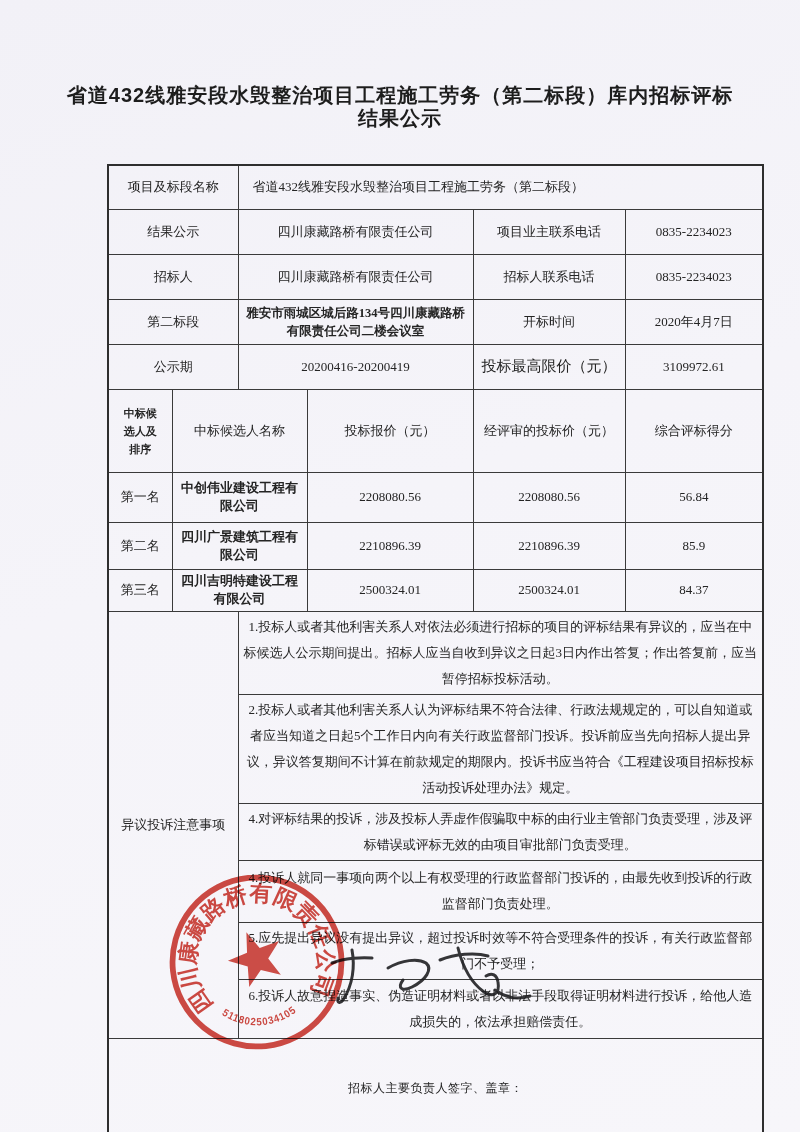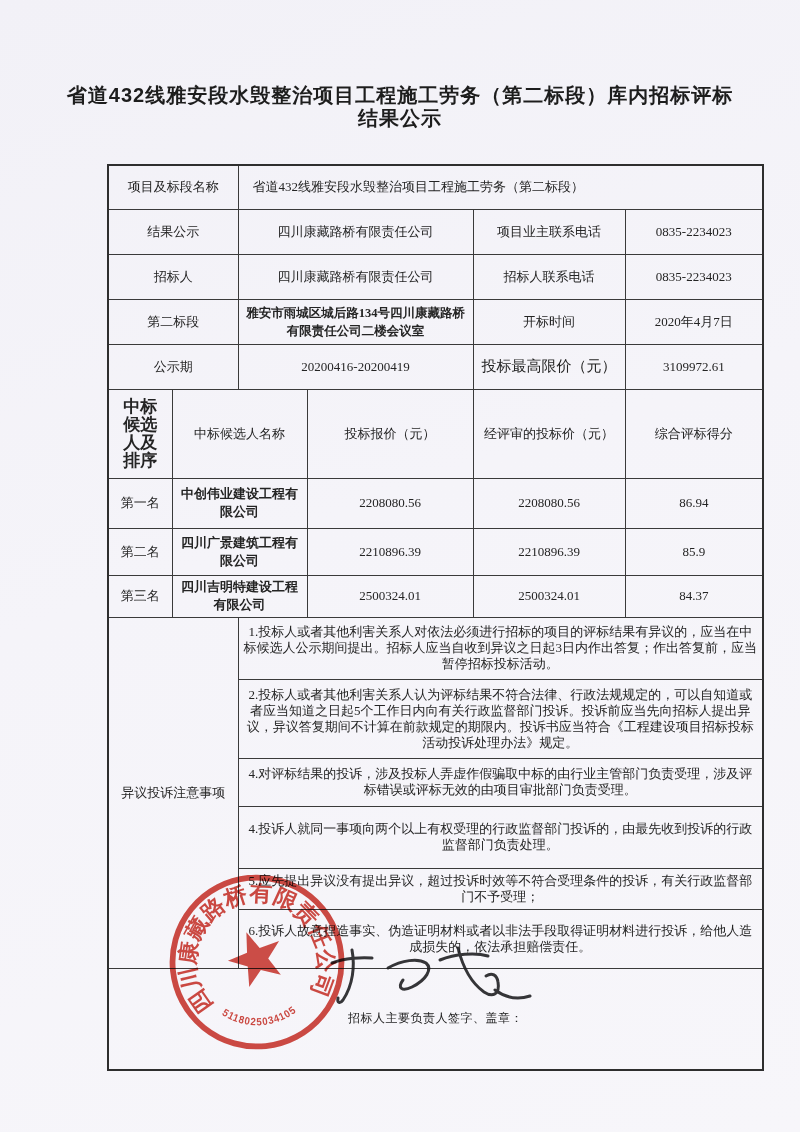--- a/index.html
+++ b/index.html
@@ -27,21 +27,21 @@
   }
   table.doc td{
     border:1px solid #3a3a3a;
     text-align:center;vertical-align:middle;
     padding:2px 4px;
     overflow:hidden;
   }
   table.doc{border:2px solid #2e2e2e;}
   td.note{
     text-align:justify;vertical-align:middle;
-    padding:4px 9px;line-height:16px;font-size:13px;border-radius:26px;
+    padding:4px 9px;line-height:26px;font-size:13px;border-radius:26px;
   }
   td.sig{
     text-align:left;vertical-align:middle;padding-left:8px;
     font-size:12px;letter-spacing:0.5px;
   }
   .wrapcell{line-height:18px;font-weight:bold;}
   .seal{position:absolute;left:161px;top:866px;width:192px;height:192px;
         mix-blend-mode:multiply;opacity:0.9;transform:rotate(-6deg);}
   .signature{position:absolute;left:310px;top:930px;width:240px;height:95px;}
 </style>
@@ -89,33 +89,33 @@
       <td>2020年4月7日</td>
     </tr>
     <tr style="height:45px">
       <td colspan="2">公示期</td>
       <td colspan="2">20200416-20200419</td>
       <td style="font-size:15px">投标最高限价（元）</td>
       <td>3109972.61</td>
     </tr>
 
     <tr style="height:78px">
-      <td class="wrapcell" style="font-size:17px;padding:8px">中标候选人及排序</td>
+      <td class="wrapcell" style="font-size:11px;padding:14px">中标候选人及排序</td>
       <td colspan="2">中标候选人名称</td>
       <td>投标报价（元）</td>
       <td>经评审的投标价（元）</td>
       <td>综合评标得分</td>
     </tr>
 
     <tr style="height:50px">
       <td>第一名</td>
       <td colspan="2" class="wrapcell">中创伟业建设工程有限公司</td>
       <td>2208080.56</td>
       <td>2208080.56</td>
-      <td>86.94</td>
+      <td>56.84</td>
     </tr>
     <tr style="height:47px">
       <td>第二名</td>
       <td colspan="2" class="wrapcell">四川广景建筑工程有限公司</td>
       <td>2210896.39</td>
       <td>2210896.39</td>
       <td>85.9</td>
     </tr>
     <tr style="height:42px">
       <td>第三名</td>

